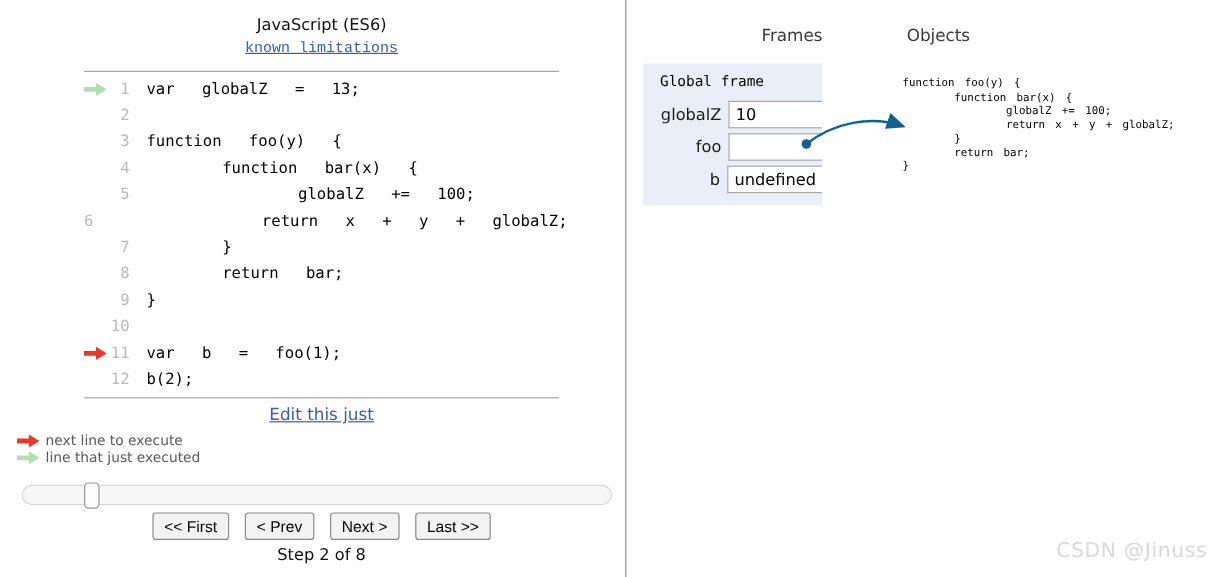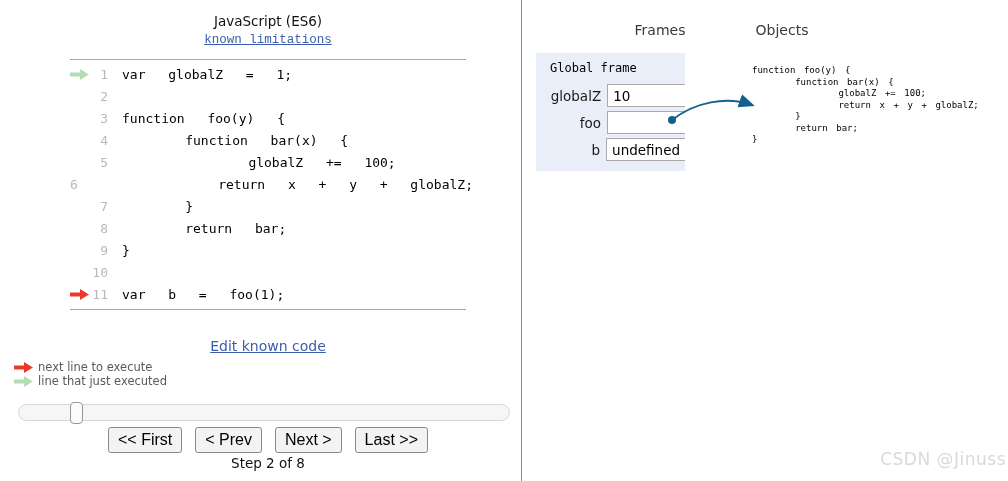--- a/index.html
+++ b/index.html
@@ -44,21 +44,21 @@
   }
   .slider-handle {
     position:absolute; left:51px; top:-3px; width:13px; height:22px;
     background:#fbfbfb; border:1px solid #969696; border-radius:4px; cursor:grab;
   }
   .nav-row {
     position:absolute; left:0; top:427px; width:536px;
     display:flex; justify-content:center; gap:13px;
   }
   .nav-btn {
-    font-family:"Liberation Sans",sans-serif; font-size:16px; color:#000;
+    font-family:"Liberation Sans",sans-serif; font-size:13px; color:#000;
     background:#f3f3f3; border:1px solid #8a8a8a; border-radius:3px;
     padding:3px 9px; cursor:pointer;
   }
   .step-label { position:absolute; left:0; top:455px; width:536px; text-align:center; font-size:13.5px; color:#111; }
   .v-divider { position:absolute; left:521px; top:0; width:1px; height:481px; background:#909090; }
   
   .col-header { position:absolute; top:22px; font-size:14px; color:#3a3a3a; text-align:center; width:90px; }
   .hdr-frames { left:615px; }
   .hdr-objects { left:737px; }
   .global-frame {
@@ -103,21 +103,21 @@
 
   <div class="code-box">
     <div id="code-lines">
         <div class="cl">
           <span class="cl-arrow">
             <svg width="19" height="11" viewBox="0 0 19 11">
               <path d="M0 3.5 h10 v-3.5 l9 5.5 -9 5.5 v-3.5 h-10 z" fill="#b4ddb4"></path>
             </svg>
           </span>
           <span class="cl-num">1</span>
-          <span class="cl-text" style="padding-left: 0px;">var globalZ = 1;</span>
+          <span class="cl-text" style="padding-left: 0px;">var globalZ = 13;</span>
         </div>
         <div class="cl">
           <span class="cl-arrow"></span>
           <span class="cl-num">2</span>
           <span class="cl-text" style="padding-left: 0px;"></span>
         </div>
         <div class="cl">
           <span class="cl-arrow"></span>
           <span class="cl-num">3</span>
           <span class="cl-text" style="padding-left: 0px;">function foo(y) {</span>
@@ -159,25 +159,30 @@
         </div>
         <div class="cl">
           <span class="cl-arrow">
             <svg width="19" height="11" viewBox="0 0 19 11">
               <path d="M0 3.5 h10 v-3.5 l9 5.5 -9 5.5 v-3.5 h-10 z" fill="#e8392c"></path>
             </svg>
           </span>
           <span class="cl-num">11</span>
           <span class="cl-text" style="padding-left: 0px;">var b = foo(1);</span>
         </div>
+        <div class="cl">
+          <span class="cl-arrow"></span>
+          <span class="cl-num">12</span>
+          <span class="cl-text" style="padding-left: 0px;">b(2);</span>
+        </div>
       </div>
   </div>
 
   <div class="edit-row">
-    <a class="lnk" style="color: rgb(59, 93, 174);">Edit known code</a>
+    <a class="lnk" style="color: rgb(59, 93, 174);">Edit this just</a>
   </div>
 
   <div class="legend">
     <div class="legend-row">
       <span class="lg-arrow" id="lg-red">
           <svg width="19" height="11" viewBox="0 0 19 11">
             <path d="M0 3.5 h10 v-3.5 l9 5.5 -9 5.5 v-3.5 h-10 z" fill="#e8392c"></path>
           </svg>
         </span>
       <span>next line to execute</span>

